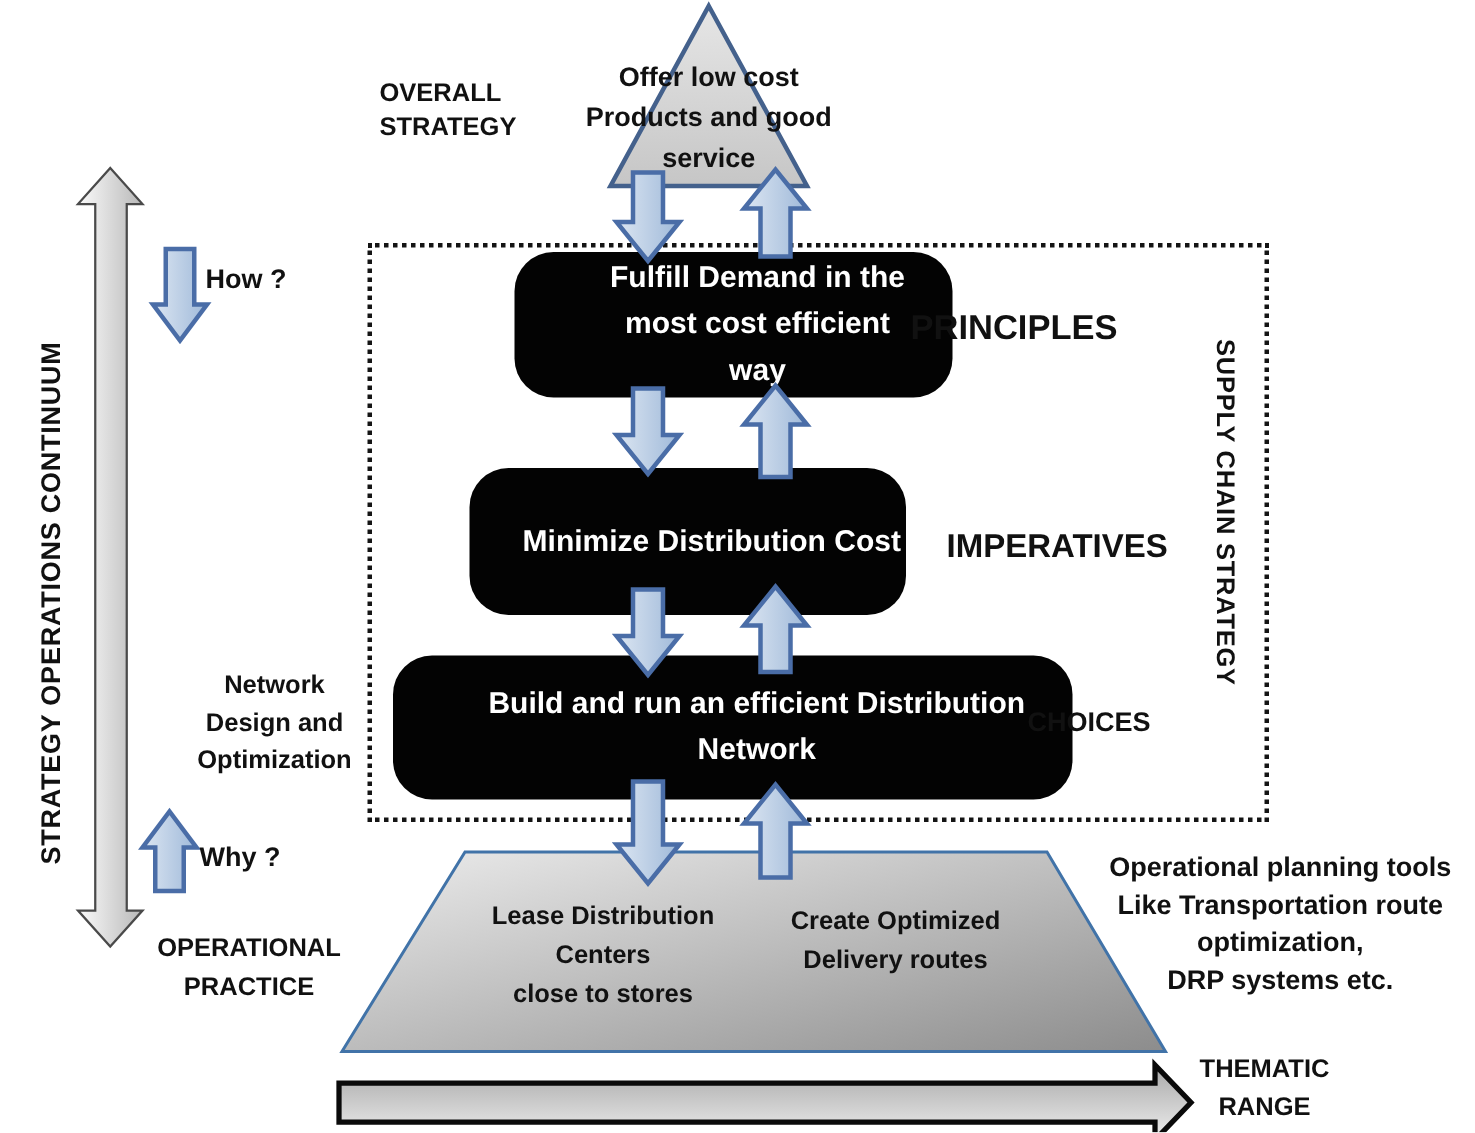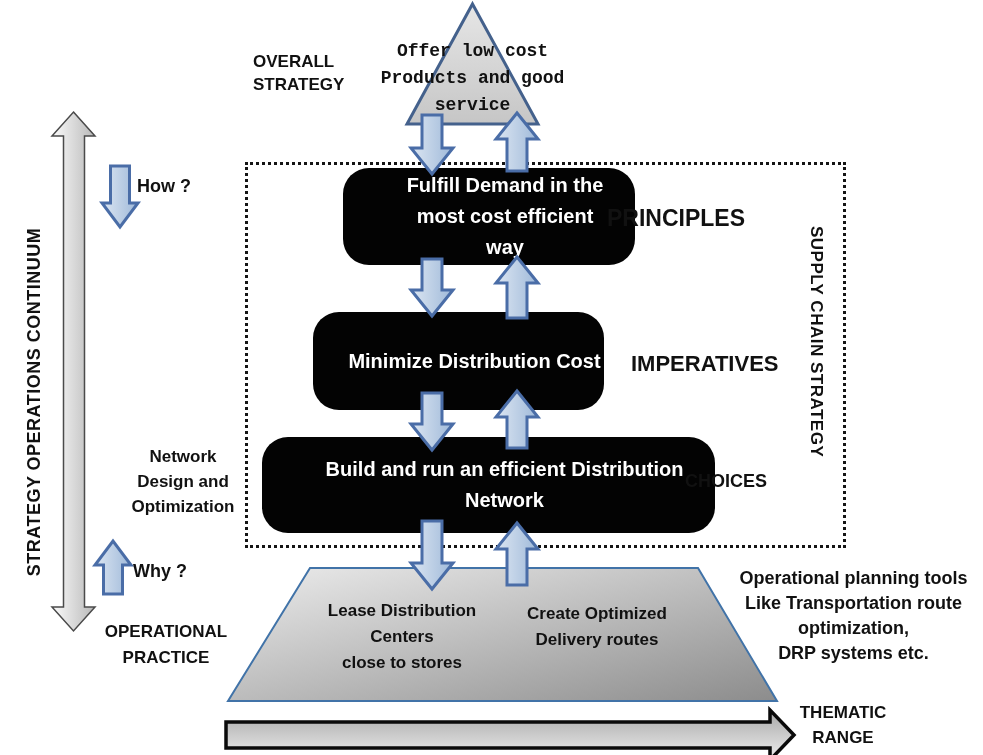--- a/index.html
+++ b/index.html
@@ -22,21 +22,21 @@
   }
   #level-1{left:343px;top:168px;width:260px;height:97px;font-size:20px;line-height:31px;}
   #level-2{left:313px;top:312px;width:259px;height:98px;font-size:20px;line-height:31px;}
   #level-3{left:262px;top:437px;width:421px;height:96px;font-size:20px;line-height:31px;}
   .txt{
     position:absolute;font-weight:bold;color:#111111;
     white-space:pre-line;
   }
   .center{text-align:center;}
   #overall-strategy{left:253px;top:50px;width:120px;font-size:17px;line-height:23px;}
-  #goal-text{left:372px;top:38px;width:201px;font-size:18px;line-height:27px;font-family:Liberation Mono, monospace;}
+  #goal-text{left:372px;top:38px;width:201px;font-size:18px;line-height:27px;}
   #label-principles{left:607px;top:205px;font-size:23px;}
   #label-imperatives{left:631px;top:351px;font-size:22px;}
   #label-choices{left:685px;top:471px;font-size:18px;}
   #supply-chain-label{
     left:806px;top:226px;font-size:17px;letter-spacing:0.5px;
     writing-mode:vertical-rl;
   }
   #continuum-label{
     left:-154px;top:390px;width:380px;height:24px;font-size:18px;
     letter-spacing:0.5px;transform:rotate(-90deg);

